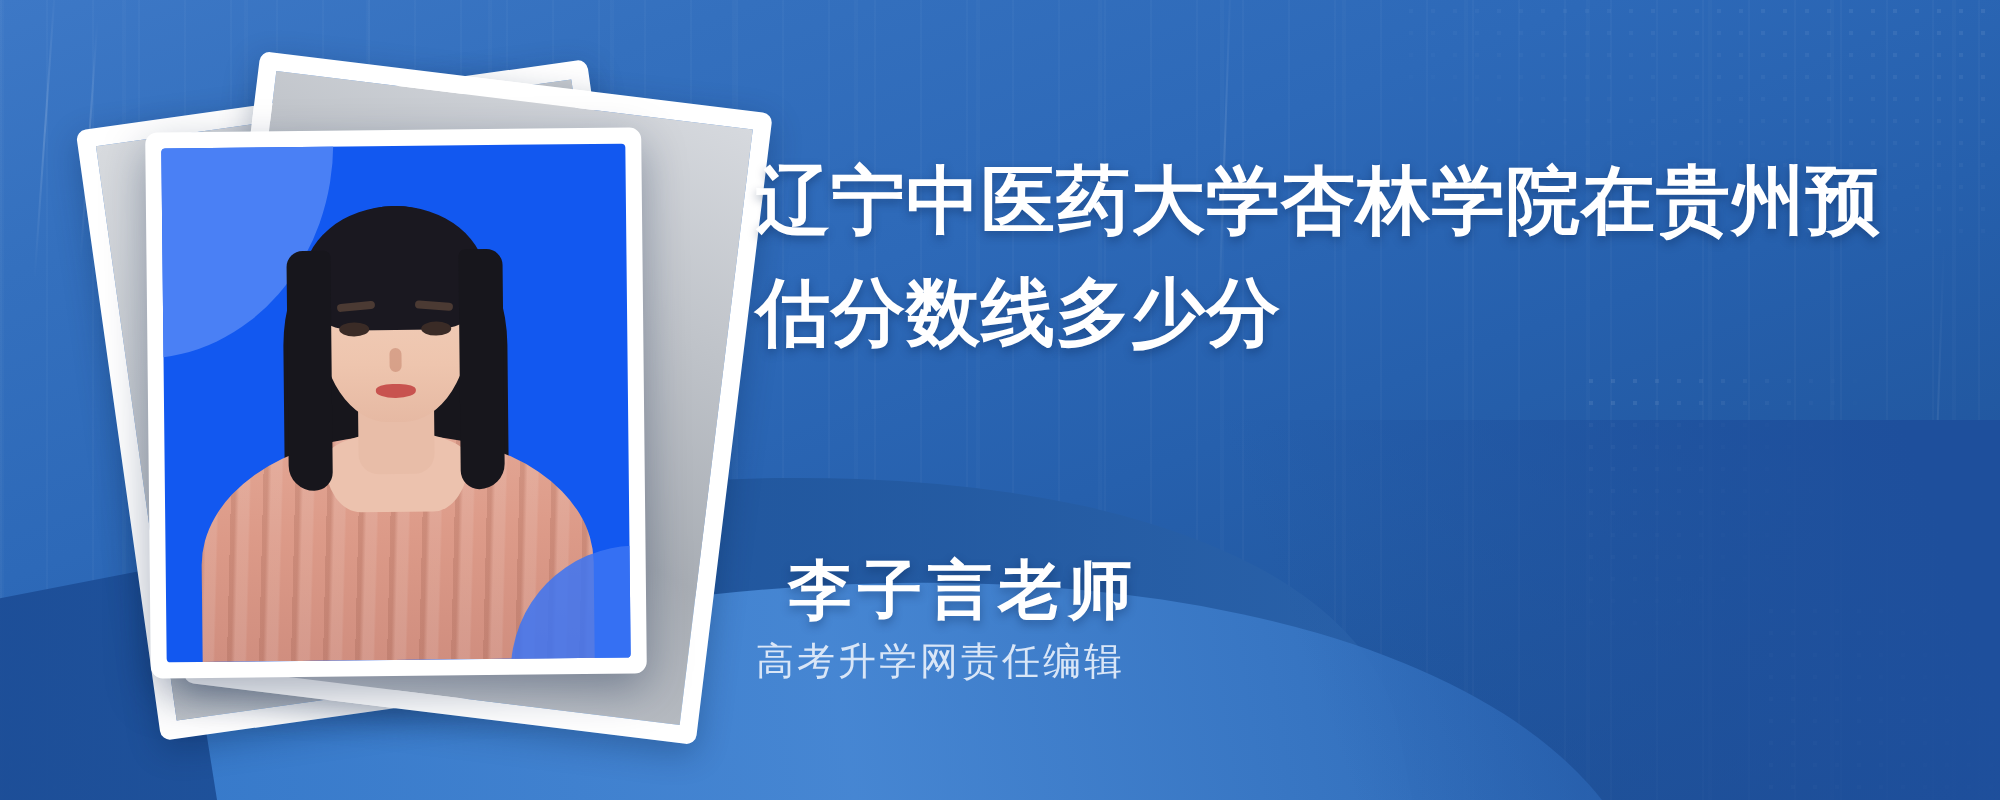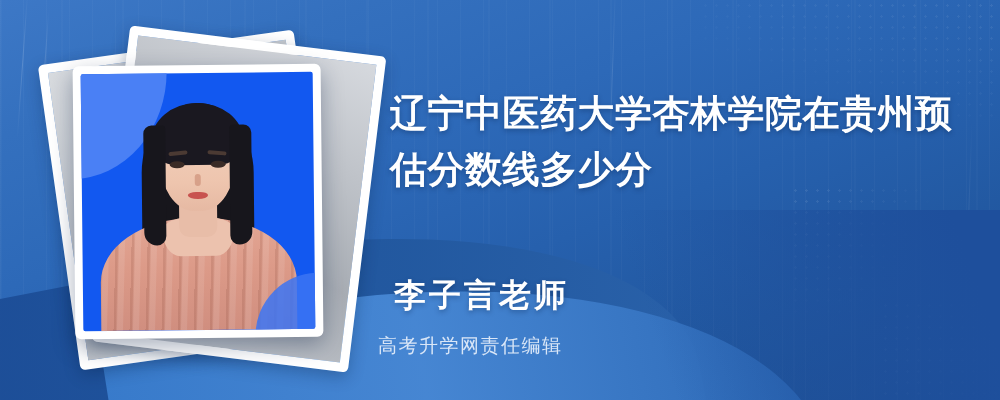--- a/index.html
+++ b/index.html
@@ -266,21 +266,21 @@
     left: 378px;
     top: 0;
     width: 600px;
     height: 400px;
   }
   .title {
     position: absolute;
     top: 74px;
     left: 0;
     width: 580px;
-    margin: 12px;
+    margin: 0;
     color: #ffffff;
     font-size: 37px;
     font-weight: 700;
     line-height: 56px;
     letter-spacing: .5px;
     text-shadow: 0 2px 5px rgba(6,30,70,.35);
     font-family: Liberation Serif, serif;
   }
   .byline {
     position: absolute;
@@ -292,21 +292,20 @@
     display: block;
     color: #ffffff;
     font-size: 32px;
     font-weight: 700;
     letter-spacing: 3px;
     padding-left: 16px;
     text-shadow: 0 2px 5px rgba(6,30,70,.35);
   }
   .role {
     display: block;
-    margin-top: 15px;
     color: #d9e6f7;
     font-size: 19px;
     font-weight: 400;
     letter-spacing: 1.5px;
   }
 </style>
 </head>
 <body>
 
 <div id="banner">

